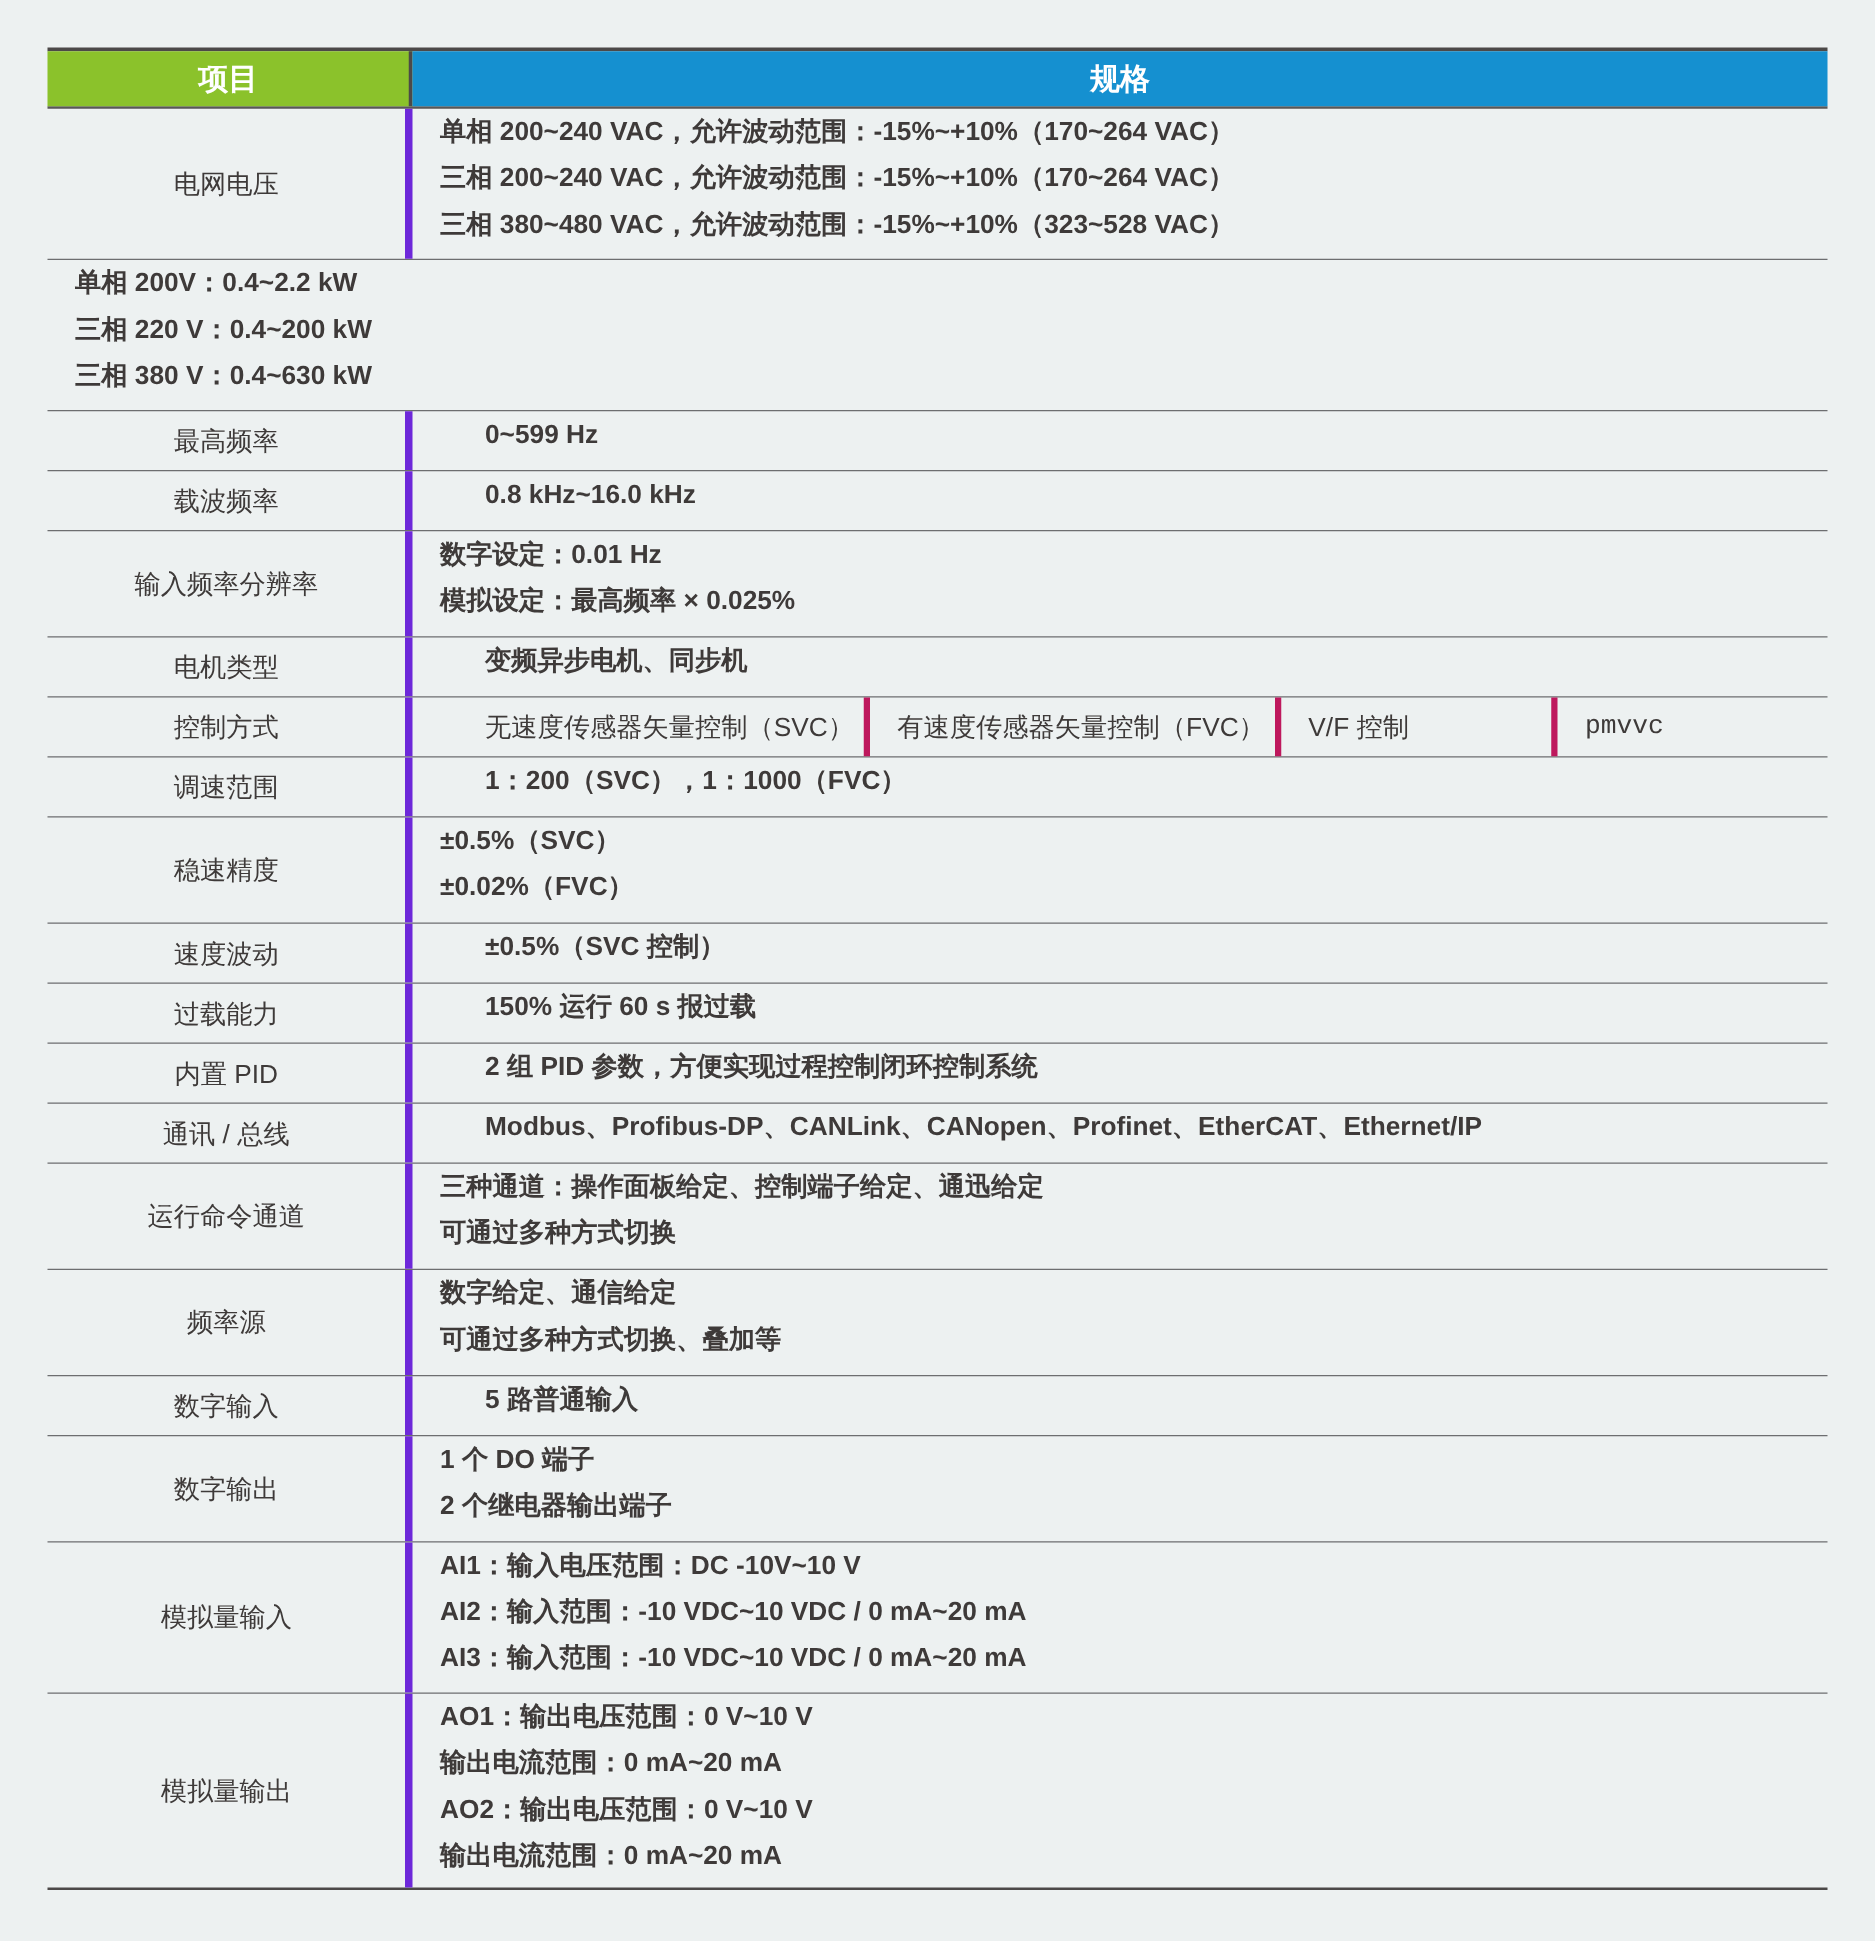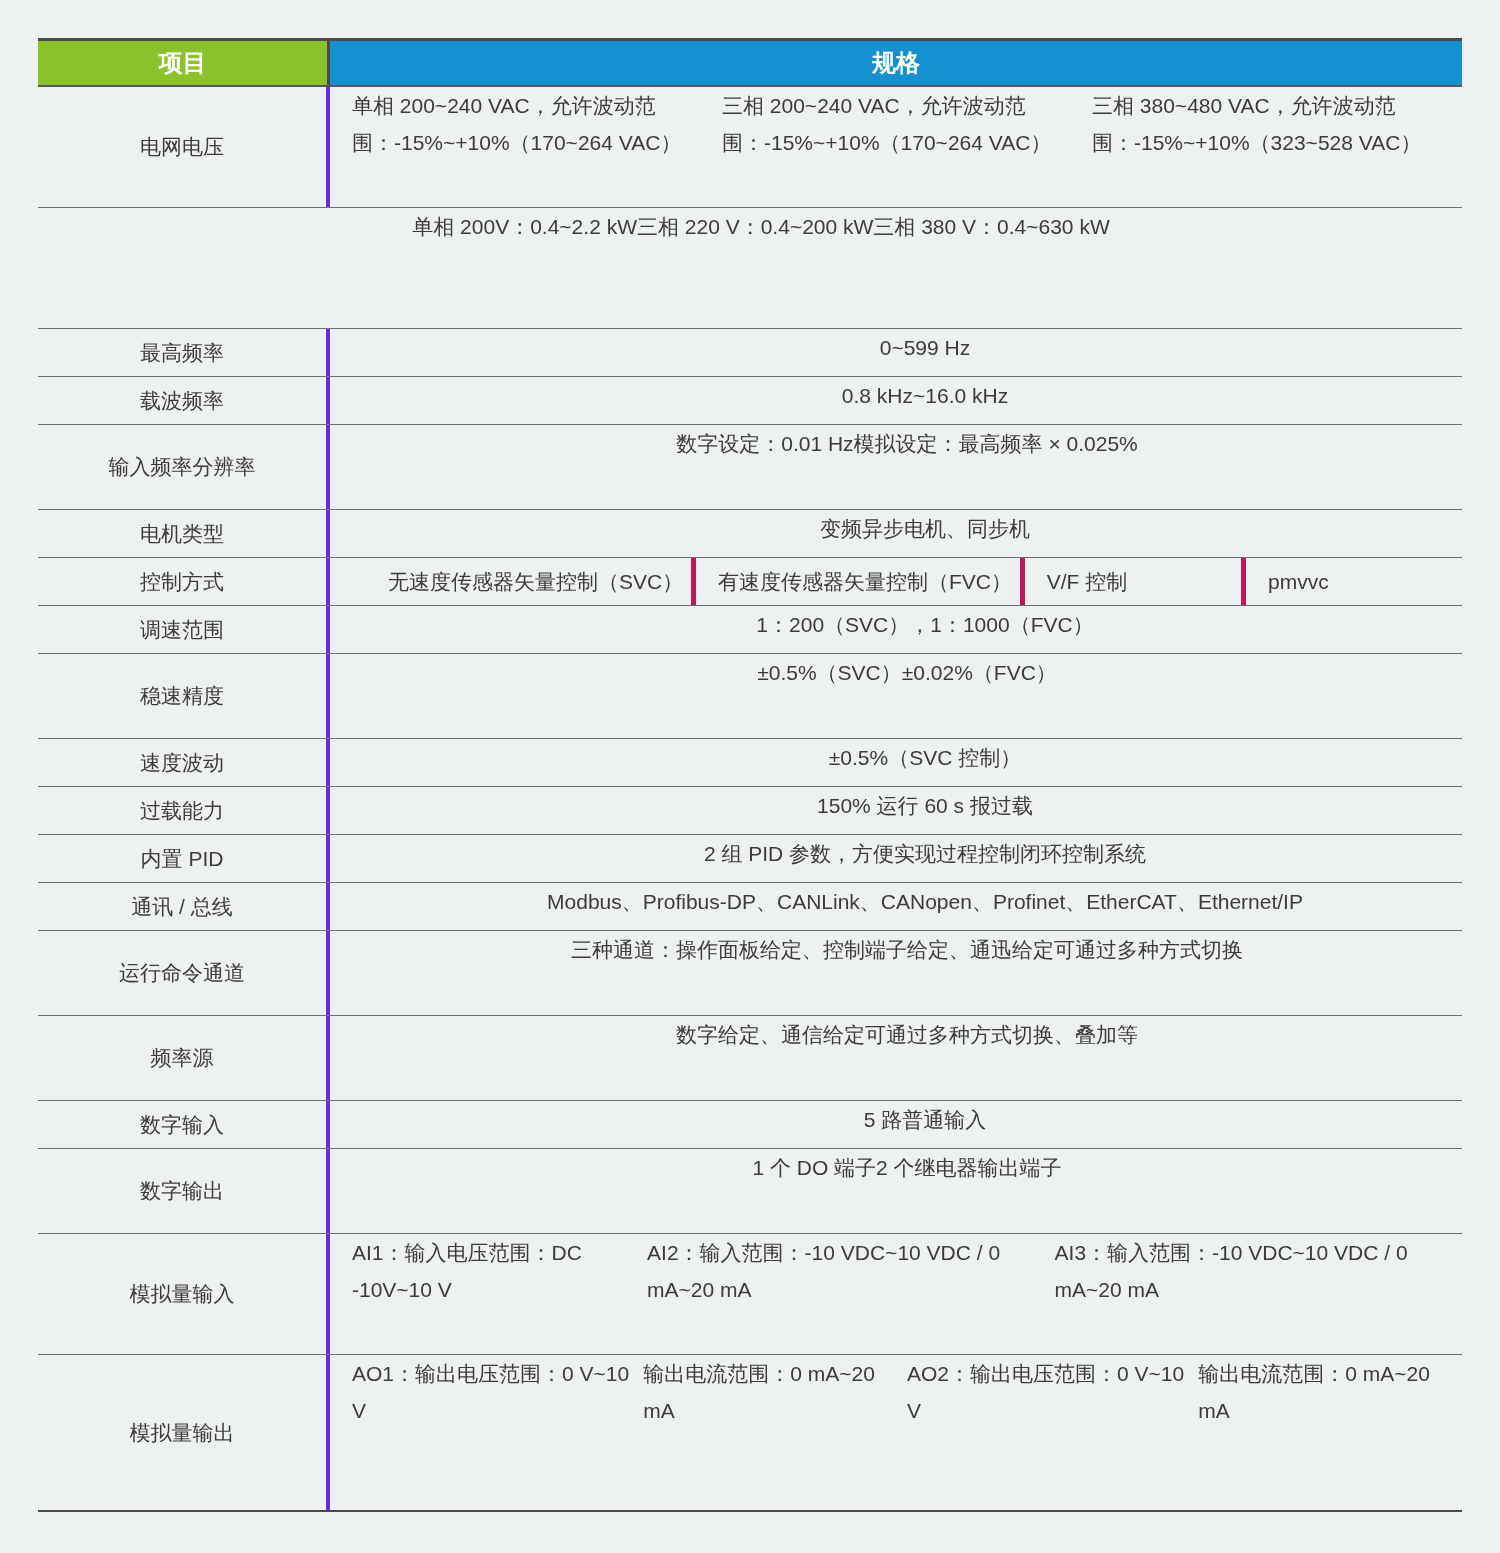--- a/index.html
+++ b/index.html
@@ -38,41 +38,42 @@
     border-bottom: 1px solid #6d6e70;
   }
   .row:last-child { border-bottom: none; }
   .label {
     width: 292px;
     flex: none;
     display: flex;
     align-items: center;
     justify-content: center;
     font-size: 21px;
-    border-right: 4px solid #6d28d9;
+    border-right: 6px solid #6d28d9;
     text-align: center;
   }
   .value {
     flex: 1;
     display: flex;
-    flex-direction: row;
-    justify-content: center;
+    flex-direction: column;
+    justify-content: flex-start;
     padding-left: 22px;
     font-size: 21px;
+    font-weight: bold;
   }
   .line { line-height: 37px; }
   .cells { flex: 1; display: flex; }
   .cell {
     display: flex;
     align-items: center;
     padding-left: 22px;
     font-size: 21px;
     border-right: 5px solid #be185d;
   }
-  .cell:last-child { border-right: none; }
+  .cell:last-child { border-right: none; font-family: Liberation Mono, monospace; }
   .c1 { width: 30.1%; }
   .c2 { width: 30.0%; }
   .c3 { width: 20.2%; text-align: center; }
   .c4 { width: 19.7%; }
   .h1 { height: 48px; gap: 36px; }
   .h2 { height: 85px; }
   .h3 { height: 121px; }
   .h4 { height: 155px; }
 </style>
 </head>

